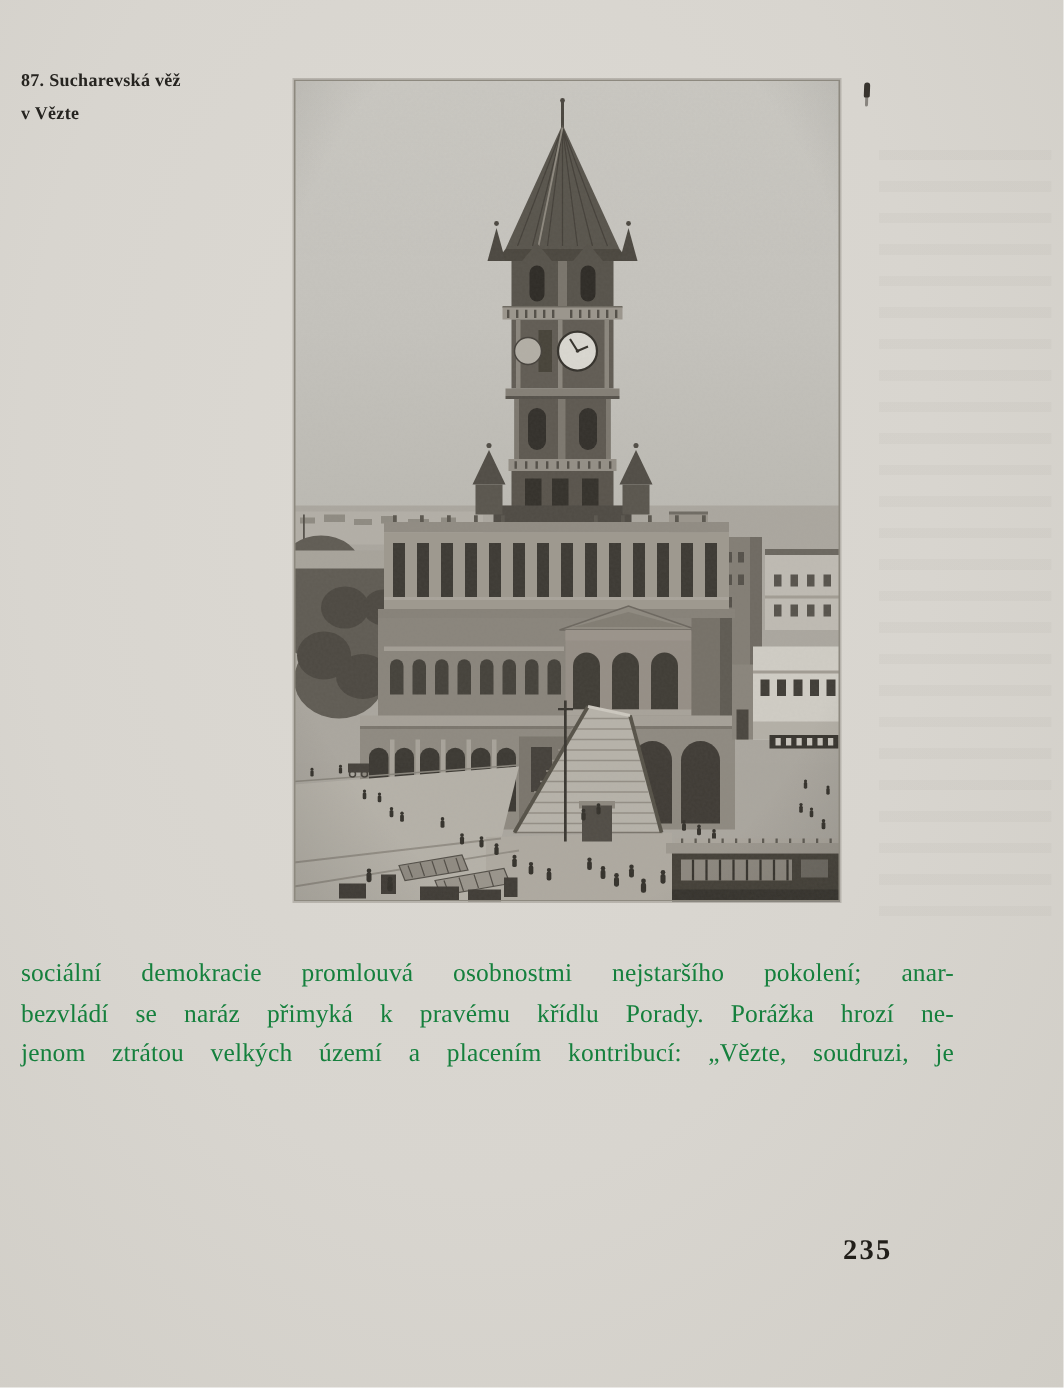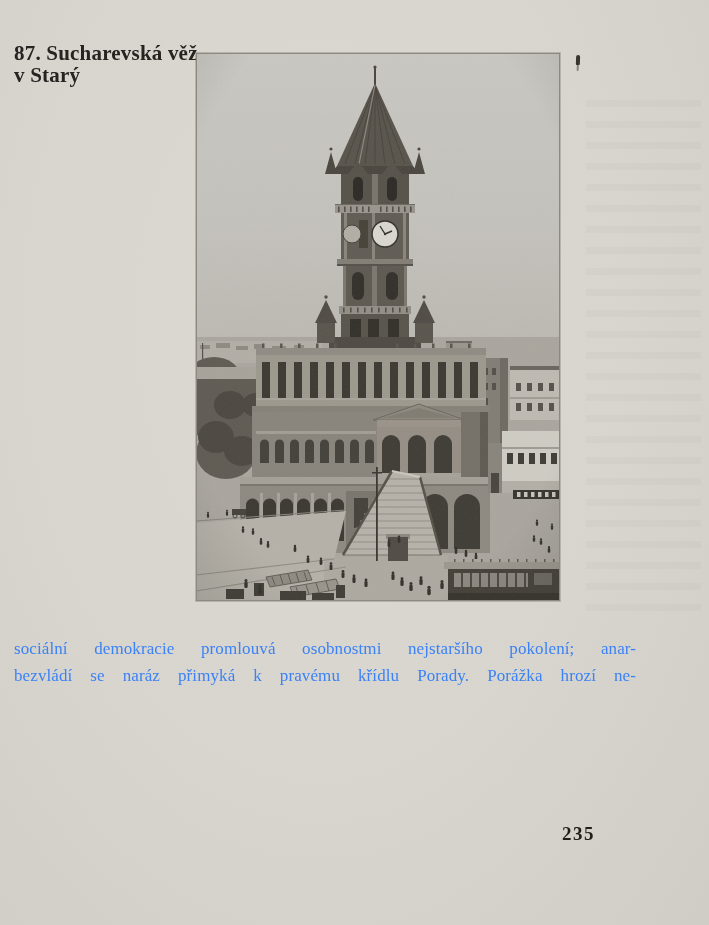--- a/index.html
+++ b/index.html
@@ -4,21 +4,21 @@
 <style>
   html,body{margin:0;padding:0;}
   body{
     width:709px;height:925px;position:relative;overflow:hidden;
     background:radial-gradient(ellipse at 45% 35%, #dcd9d3 0%, #d8d5cf 55%, #d0cdc6 100%);
     font-family:"Liberation Serif","DejaVu Serif",serif;
     color:#2c2924;
   }
   .caption{
     position:absolute;left:14px;top:42px;
-    font-weight:bold;font-size:21px;line-height:22px;letter-spacing:.2px;color:#262420;
+    font-weight:bold;font-size:12px;line-height:22px;letter-spacing:.2px;color:#262420;
   }
   .photo{
     position:absolute;left:196px;top:53px;width:364px;height:548px;margin:0;
     box-shadow:0 0 0 1px rgba(120,115,105,.35);
   }
   .photo svg{display:block;width:364px;height:548px;}
   .ink-mark{
     position:absolute;left:576px;top:55px;width:4px;height:10px;
     background:#38342e;border-radius:2px 2px 1px 1px;transform:rotate(2deg);
   }
@@ -26,35 +26,35 @@
     content:"";position:absolute;left:1px;top:9px;width:2px;height:7px;
     background:rgba(56,52,46,.5);border-radius:1px;
   }
   .ghosting{
     position:absolute;left:586px;top:100px;width:115px;height:520px;pointer-events:none;
     background:repeating-linear-gradient(180deg,
       rgba(110,105,95,.045) 0 7px, rgba(110,105,95,0) 7px 21px);
   }
   .body-text{
     position:absolute;left:14px;top:636px;width:622px;
-    font-size:17px;line-height:26.5px;color:#3b82f6;letter-spacing:.1px;
+    font-size:17px;line-height:26.5px;color:#15803d;letter-spacing:.1px;
   }
   .body-text .line{margin:0;text-align:justify;text-align-last:justify;}
   .body-text .line.indent{padding-left:30px;}
   .page-number{
     position:absolute;left:562px;top:823px;
     font-weight:bold;font-size:19px;letter-spacing:1.5px;color:#211e19;
   }
 </style>
 </head>
 <body>
 
 <div class="caption">
   <div>87. Sucharevská věž</div>
-  <div>v Starý</div>
+  <div>v Vězte</div>
 </div>
 
 <div class="ink-mark"></div>
 <div class="ghosting"></div>
 
 <figure class="photo">
 <svg viewBox="0 0 364 548" xmlns="http://www.w3.org/2000/svg">
   <defs>
     <linearGradient id="sky" x1="0" y1="0" x2="0" y2="1">
       <stop offset="0" stop-color="#cac8c2"></stop>
@@ -445,15 +445,16 @@
 
   <rect width="364" height="548" fill="url(#vig)"></rect>
   <rect width="364" height="548" filter="url(#grain)" opacity="0.12"></rect>
   <rect x="0.5" y="0.5" width="363" height="547" fill="none" stroke="#8d897f" stroke-width="1"></rect>
 </svg>
 </figure>
 
 <div class="body-text">
   <p class="line">sociální demokracie promlouvá osobnostmi nejstaršího pokolení; anar-</p>
   <p class="line">bezvládí se naráz přimyká k pravému křídlu Porady. Porážka hrozí ne-</p>
+  <p class="line">jenom ztrátou velkých území a placením kontribucí: „Vězte, soudruzi, je</p>
 </div>
 
 <div class="page-number">235</div>
 
 </body></html>

